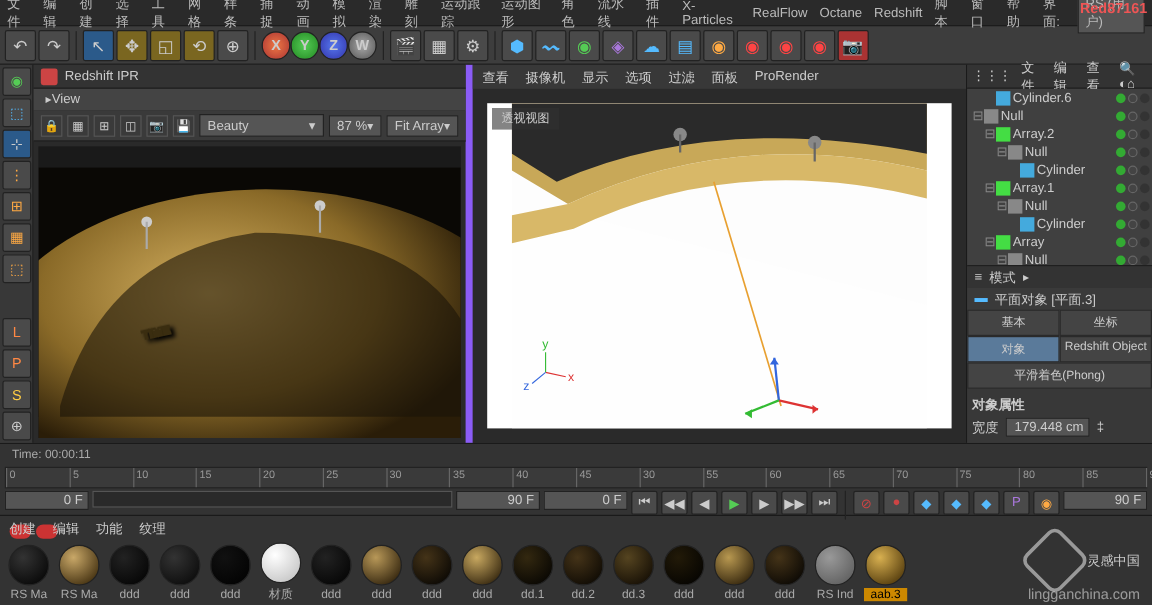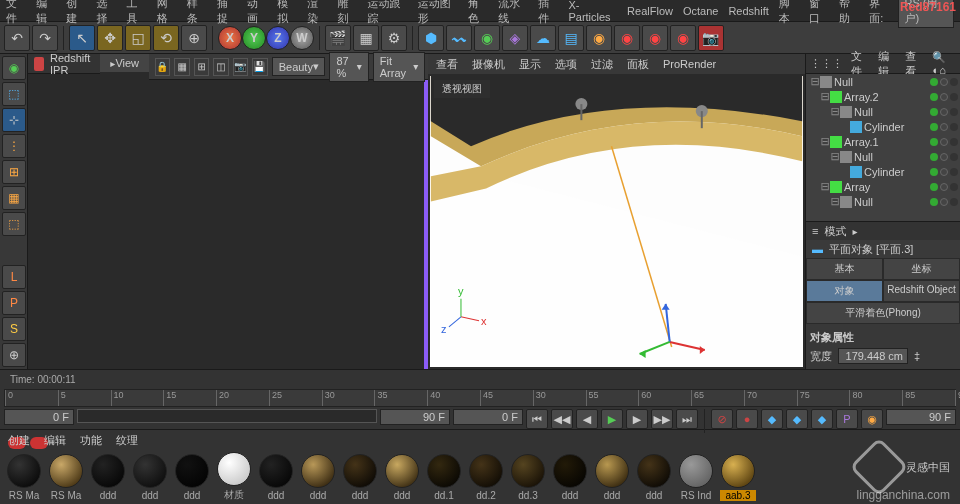--- a/index.html
+++ b/index.html
@@ -16,32 +16,32 @@
 .xyz .tbtn{border-radius:50%;width:24px;height:24px;font-weight:bold;font-size:12px}
 .xyz .x{background:radial-gradient(#e74,#a33)}
 .xyz .y{background:radial-gradient(#5c5,#282)}
 .xyz .z{background:radial-gradient(#57e,#33a)}
 .xyz .w{background:radial-gradient(#aaa,#555)}
 .sep{width:1px;height:24px;background:#222;margin:0 3px}
 .main{display:flex;height:315px}
 .lefttools{width:28px;background:#383838;display:flex;flex-direction:column;gap:2px;padding:2px;border-right:1px solid #1a1a1a}
 .ltbtn{width:24px;height:24px;background:#4a4a4a;border:1px solid #222;border-radius:2px;display:flex;align-items:center;justify-content:center;font-size:12px}
 .ltbtn.on{background:#2b5a8a}
-.ipr{width:400px;background:#2a2a2a;border-right:4px solid #8b5cf6;display:flex;flex-direction:row}
+.ipr{width:366px;background:#2a2a2a;border-right:6px solid #8b5cf6;display:flex;flex-direction:column}
 .panelhead{height:20px;background:#333;display:flex;align-items:center;padding:0 6px;gap:6px;border-bottom:1px solid #1a1a1a}
 .panelhead .icon{width:14px;height:14px;background:#c44;border-radius:2px}
 .viewhead{height:18px;background:#444;display:flex;align-items:center;padding:0 10px;font-size:10px}
 .iprtools{height:26px;background:#3a3a3a;display:flex;align-items:center;padding:0 6px;gap:4px;border-bottom:1px solid #1a1a1a}
 .smbtn{width:18px;height:18px;border:1px solid #555;background:#3a3a3a;display:flex;align-items:center;justify-content:center;font-size:10px}
 .select{background:#555;border:1px solid #222;padding:2px 6px;font-size:10px;display:flex;align-items:center}
 .render{flex:1;background:#1a1a1a;position:relative;overflow:hidden;margin:4px}
 .viewport{flex:1;background:#2a2a2a;display:flex;flex-direction:column}
 .vphead{height:20px;background:#383838;display:flex;align-items:center;padding:0 8px;gap:14px;font-size:10px;color:#aaa}
 .vplabel{position:absolute;top:4px;left:4px;background:rgba(50,50,50,.6);padding:2px 8px;font-size:10px;z-index:2}
-.vpcanvas{flex:1;background:#fff;position:relative;overflow:hidden;margin:2px}
+.vpcanvas{flex:1;background:#fff;position:relative;overflow:hidden;margin:12px}
 .rightpanel{width:155px;background:#383838;border-left:1px solid #1a1a1a;display:flex;flex-direction:column}
 .objhead{height:20px;background:#333;display:flex;align-items:center;padding:0 4px;gap:8px;font-size:10px;border-bottom:1px solid #1a1a1a}
 .objtree{flex:1;background:#404040;overflow:hidden;font-size:10px}
 .objrow{display:flex;align-items:center;height:15px;padding-left:2px}
 .objrow .exp{width:10px;text-align:center;color:#888}
 .objrow .ic{width:12px;height:12px;margin-right:2px}
 .objrow .nm{flex:1;color:#ccc;white-space:nowrap;overflow:hidden}
 .objrow .dots{display:flex;gap:2px;margin-right:2px}
 .dot{width:8px;height:8px;border-radius:50%}
 .dg{background:#3a3}.dr{background:#444;border:1px solid #666}.db{background:#333}
@@ -249,20 +249,30 @@
 
   <div class="rightpanel">
     <div class="objhead" id="objtabs">
         <span>⋮⋮⋮</span>
         <span>文件</span>
         <span>编辑</span>
         <span>查看</span>
         <span style="margin-left:auto">🔍◐⌂</span>
       </div>
     <div class="objtree" id="objtree">
+        <div class="objrow" style="padding-left:14px">
+          <span class="exp"></span>
+          <span class="ic" style="background:#4ad"></span>
+          <span class="nm">Cylinder.6</span>
+          <span class="dots">
+            <span class="dot dg"></span>
+            <span class="dot dr"></span>
+            <span class="dot db"></span>
+          </span>
+        </div>
         <div class="objrow" style="padding-left:4px">
           <span class="exp">⊟</span>
           <span class="ic" style="background:#888"></span>
           <span class="nm">Null</span>
           <span class="dots">
             <span class="dot dg"></span>
             <span class="dot dr"></span>
             <span class="dot db"></span>
           </span>
         </div>

